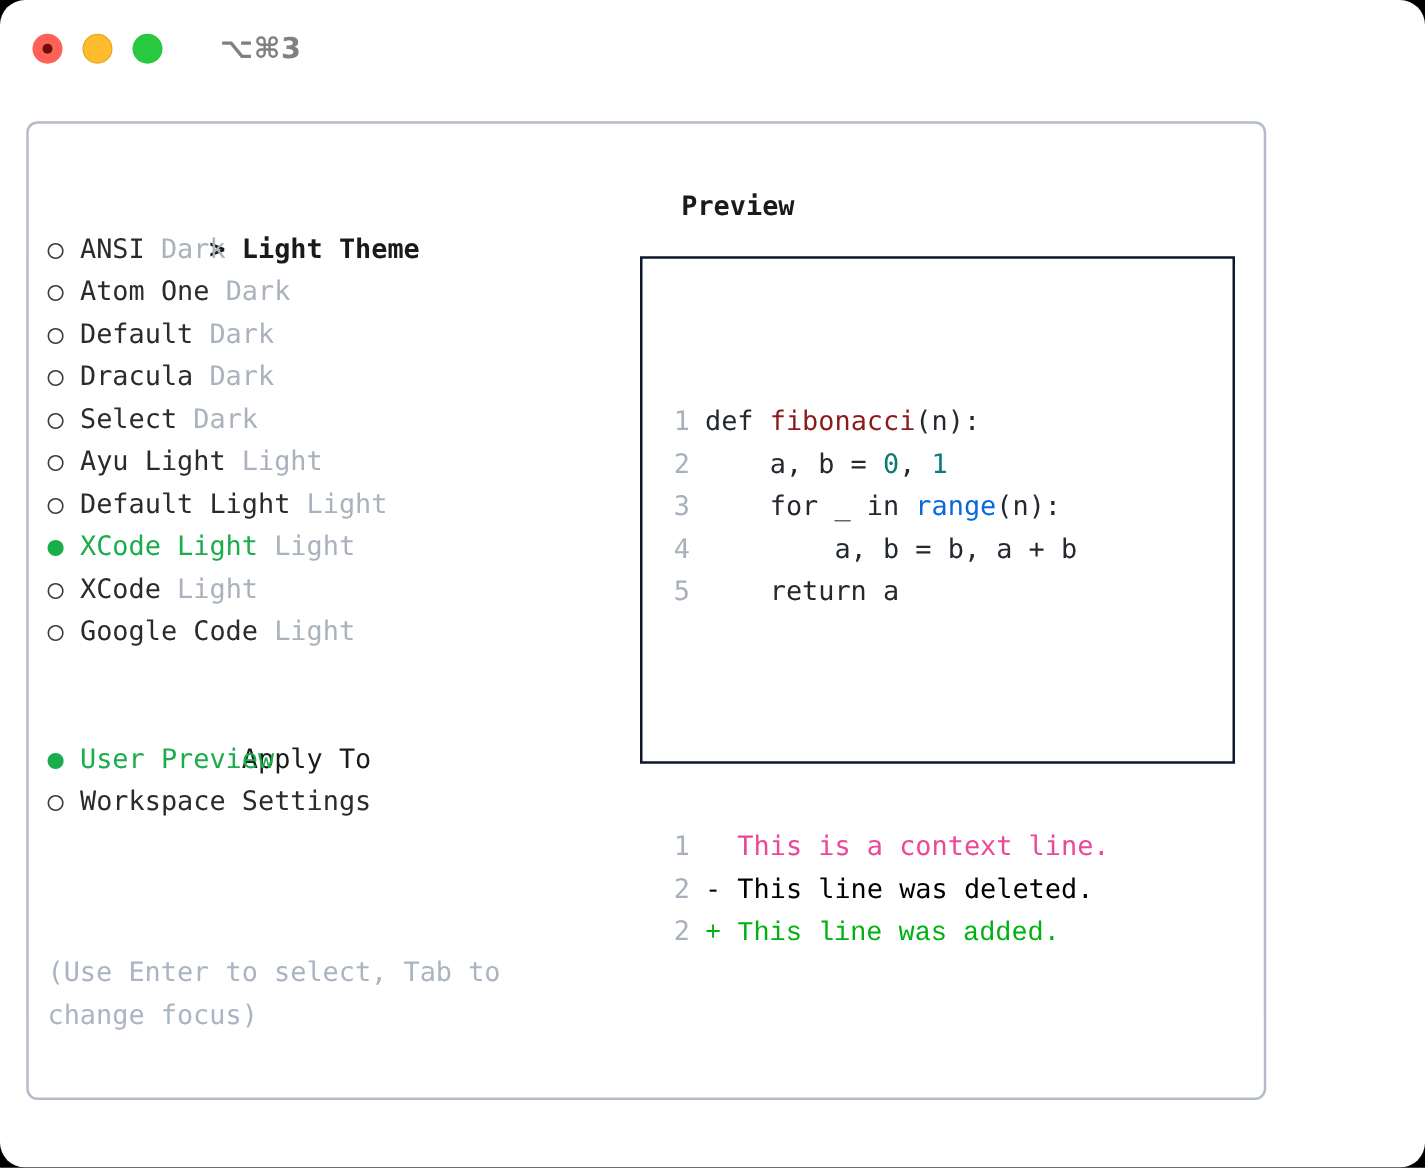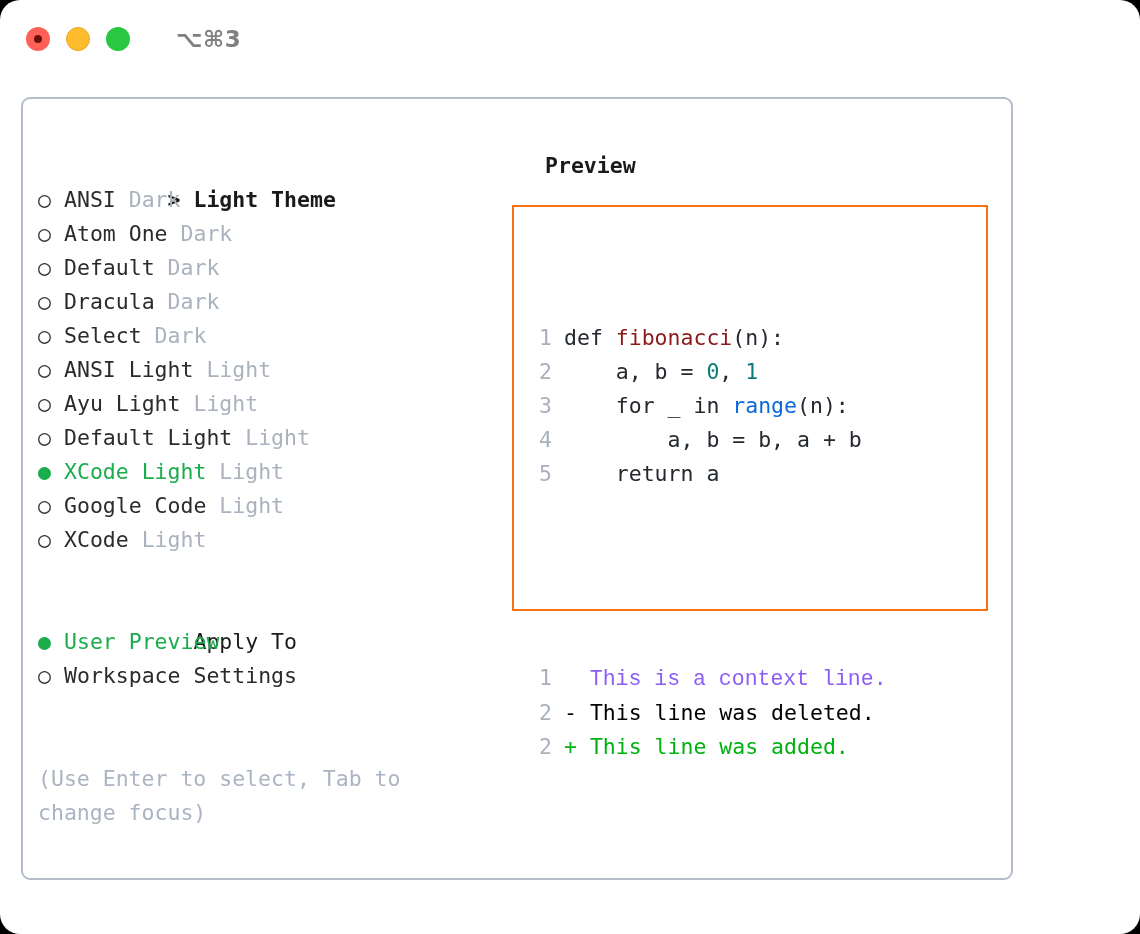--- a/index.html
+++ b/index.html
@@ -150,21 +150,21 @@
     font-weight: 700;
     color: #1a1a1a;
     margin-left: 44px;
   }
   .preview-box {
     position: absolute;
     left: 489px;
     top: 106px;
     width: 476px;
     height: 406px;
-    border: 2px solid #f97316;
+    border: 2px solid #0f172a;
     box-sizing: border-box;
     background: #ffffff;
   }
   .code {
     padding: 46px 0 0 18px;
     font-size: 21.5px;
     line-height: 34px;
     white-space: pre;
   }
   .code-line { white-space: pre; }
@@ -172,23 +172,23 @@
     display: inline-block;
     width: 20px;
     text-align: right;
     color: #a8b0bd;
     margin-right: 12px;
   }
   .tok-plain  { color: #24292f; }
   .tok-func   { color: #8b1a1a; }
   .tok-builtin{ color: #0969da; text-align: center; }
   .tok-num    { color: #0f7a7a; }
-  .tok-ctx    { color: #8b5cf6; font-family: Liberation Mono, monospace; }
+  .tok-ctx    { color: #ec4899; }
   .tok-del    { color: #000000; }
-  .tok-add    { color: #00b211; }
+  .tok-add    { color: #00b211; font-family: Liberation Mono, monospace; }
   .blank-line { height: 34px; }
 </style>
 </head>
 <body>
 
 <div class="window">
 
   <div class="titlebar">
     <div class="lights">
       <span class="light red">
@@ -206,26 +206,25 @@
       <div class="left-col">
         <div class="row list-header">
           <span class="marker-col">&gt;</span><span>Light Theme</span>
         </div>
         <div id="theme-items">
             <div class="row item-row"><span class="bullet">○</span><span class="item-label">ANSI</span><span class="item-cat"> Dark</span></div>
             <div class="row item-row"><span class="bullet">○</span><span class="item-label">Atom One</span><span class="item-cat"> Dark</span></div>
             <div class="row item-row"><span class="bullet">○</span><span class="item-label">Default</span><span class="item-cat"> Dark</span></div>
             <div class="row item-row"><span class="bullet">○</span><span class="item-label">Dracula</span><span class="item-cat"> Dark</span></div>
             <div class="row item-row"><span class="bullet">○</span><span class="item-label">Select</span><span class="item-cat"> Dark</span></div>
-            <div class="row item-row"><span class="bullet">○</span><span class="item-label">ANSI Light</span><span class="item-cat"> Light</span></div>
             <div class="row item-row"><span class="bullet">○</span><span class="item-label">Ayu Light</span><span class="item-cat"> Light</span></div>
             <div class="row item-row"><span class="bullet">○</span><span class="item-label">Default Light</span><span class="item-cat"> Light</span></div>
             <div class="row item-row selected"><span class="bullet selected">●</span><span class="item-label">XCode Light</span><span class="item-cat"> Light</span></div>
+            <div class="row item-row"><span class="bullet">○</span><span class="item-label">XCode</span><span class="item-cat"> Light</span></div>
             <div class="row item-row"><span class="bullet">○</span><span class="item-label">Google Code</span><span class="item-cat"> Light</span></div>
-            <div class="row item-row"><span class="bullet">○</span><span class="item-label">XCode</span><span class="item-cat"> Light</span></div>
           </div>
         <div class="spacer-row"></div>
         <div class="row section-header">
           <span class="marker-col"> </span><span>Apply To</span>
         </div>
         <div id="apply-items">
             <div class="row item-row selected"><span class="bullet selected">●</span><span class="item-label">User Preview</span></div>
             <div class="row item-row"><span class="bullet">○</span><span class="item-label">Workspace Settings</span></div>
           </div>
       </div>

